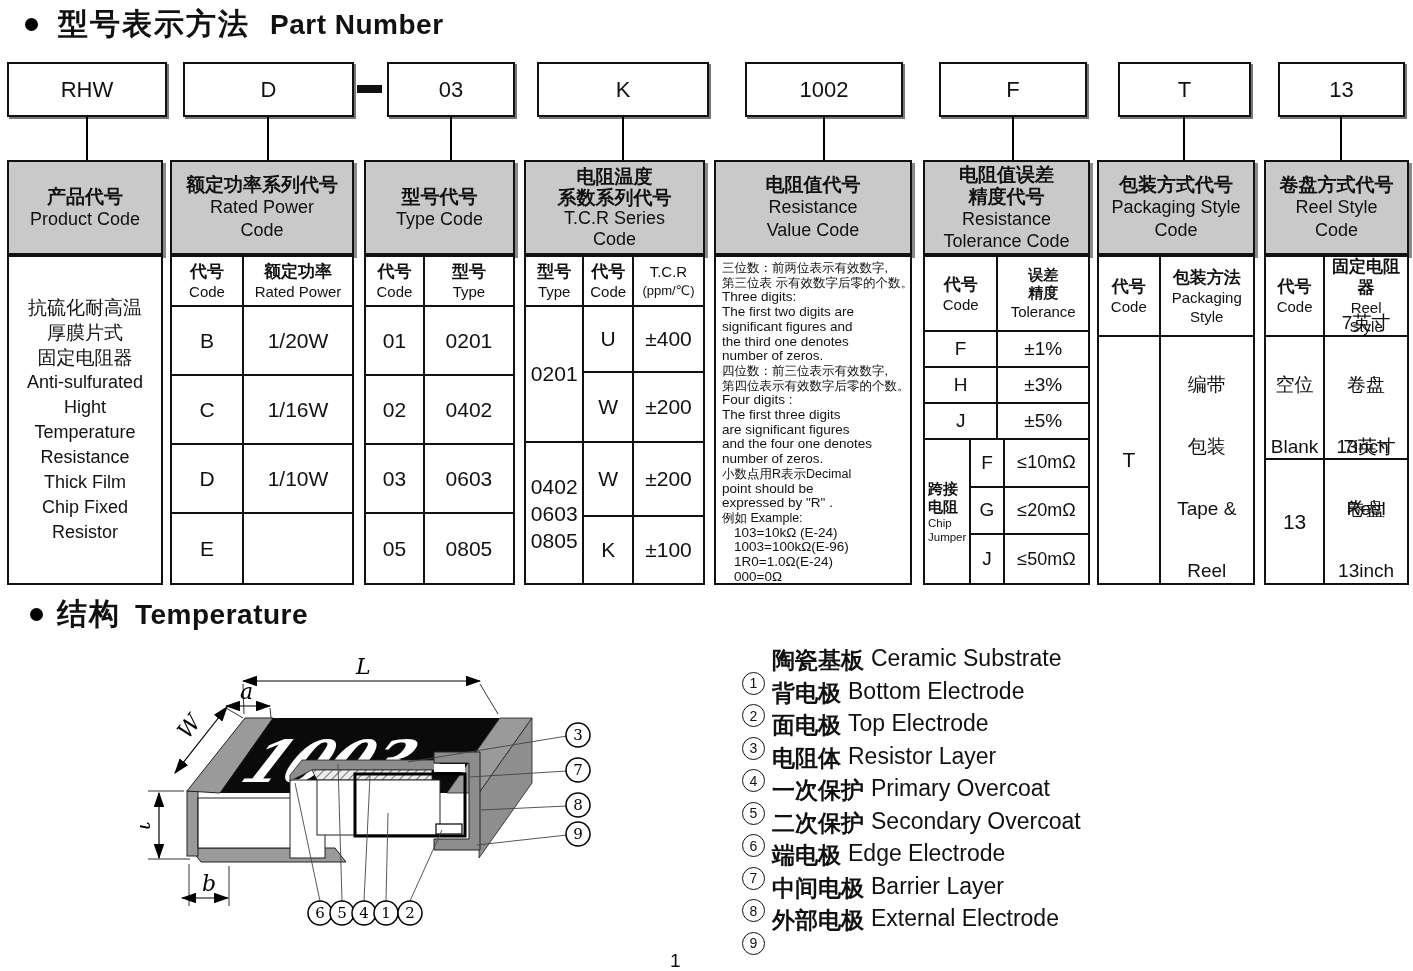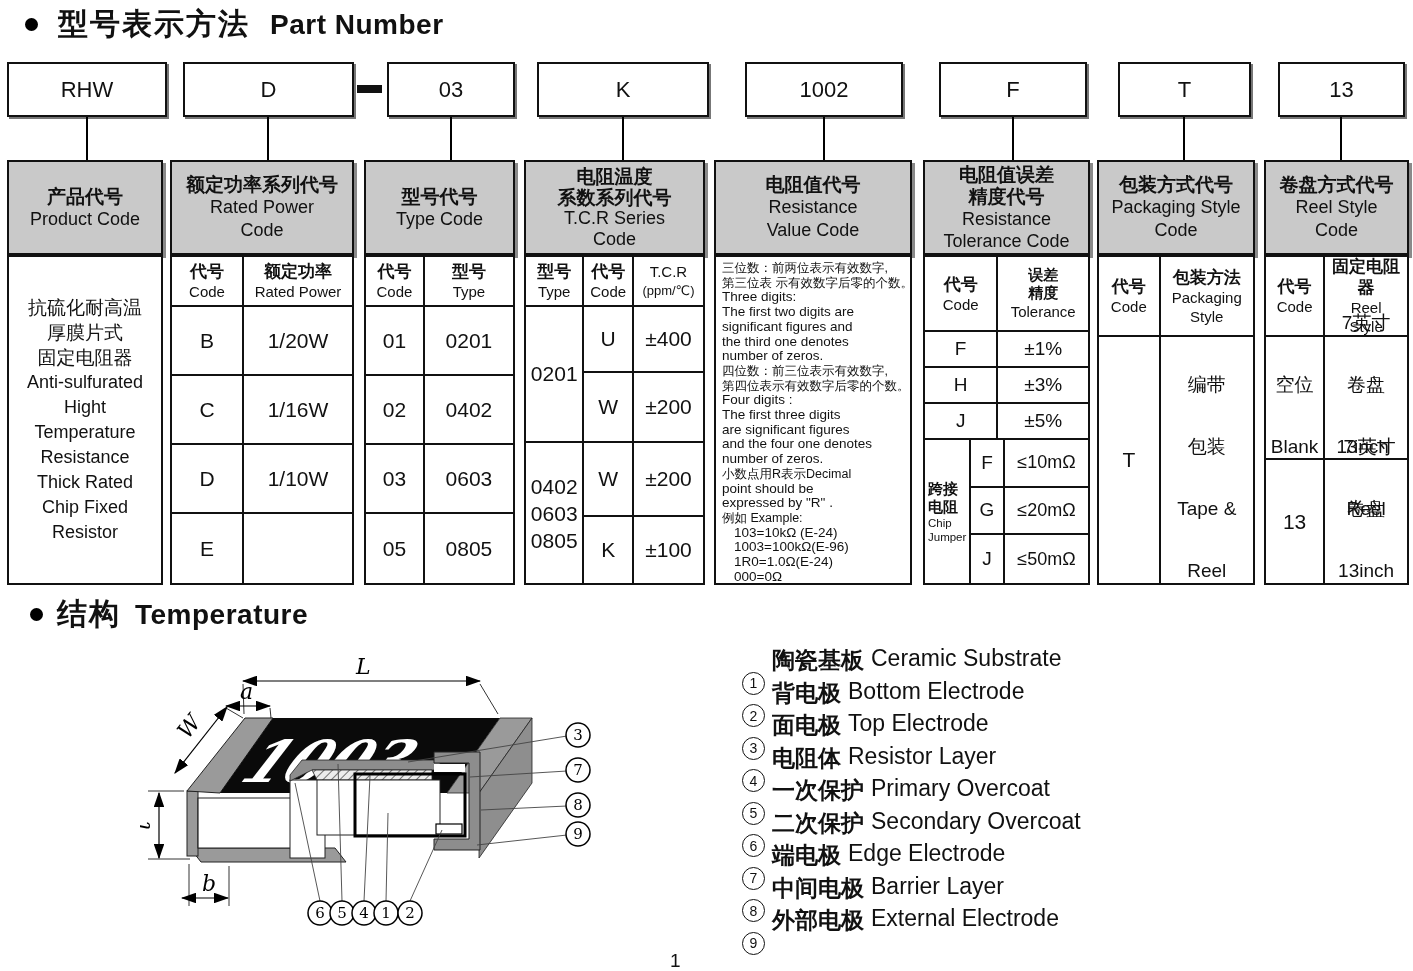--- a/index.html
+++ b/index.html
@@ -103,21 +103,21 @@
       <div class="he">Product Code</div>
     </div>
     <div class="body">
       <div class="pl-zh">抗硫化耐高温</div>
       <div class="pl-zh">厚膜片式</div>
       <div class="pl-zh">固定电阻器</div>
       <div class="pl-en">Anti-sulfurated</div>
       <div class="pl-en">Hight</div>
       <div class="pl-en">Temperature</div>
       <div class="pl-en">Resistance</div>
-      <div class="pl-en">Thick Rated</div>
+      <div class="pl-en">Thick Film</div>
       <div class="pl-en">Chip Fixed</div>
       <div class="pl-en">Resistor</div>
     </div>
   </div>
 
   <div class="col" id="col-rated" style="left:170px;width:184px;">
     <div class="hdr">
       <div class="hz">额定功率系列代号</div>
       <div class="he">Rated Power</div>
       <div class="he">Code</div>

